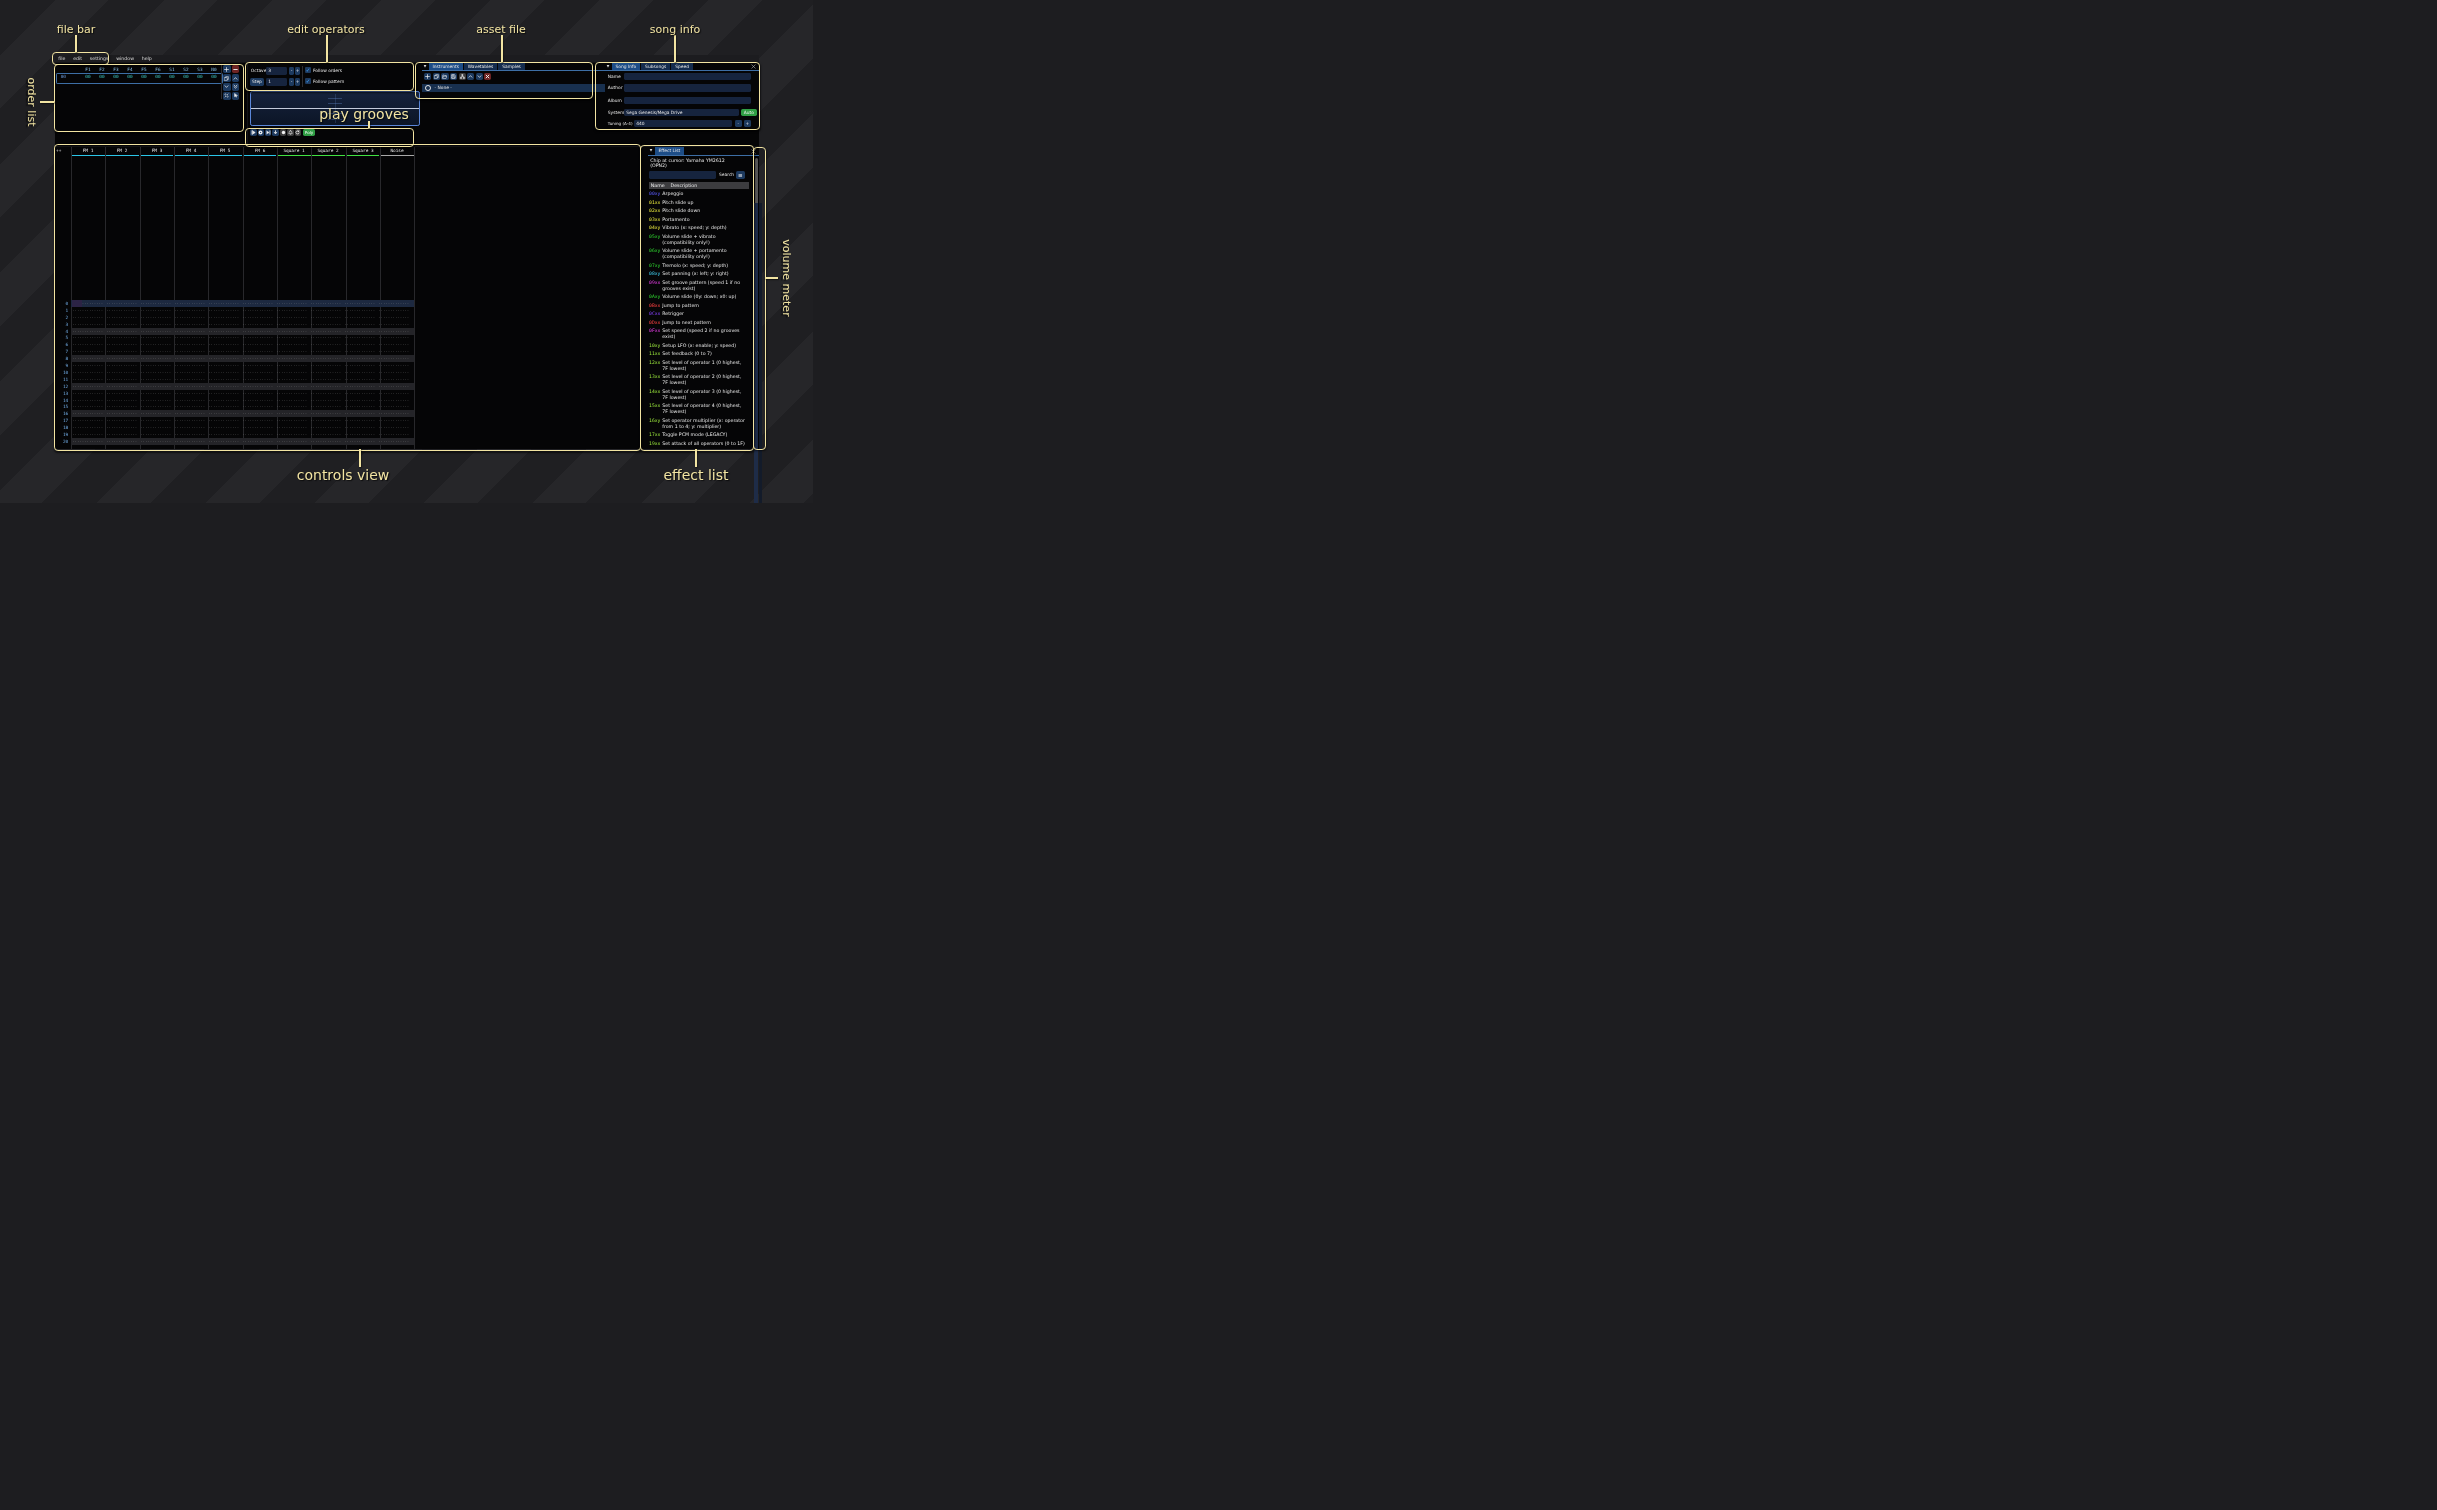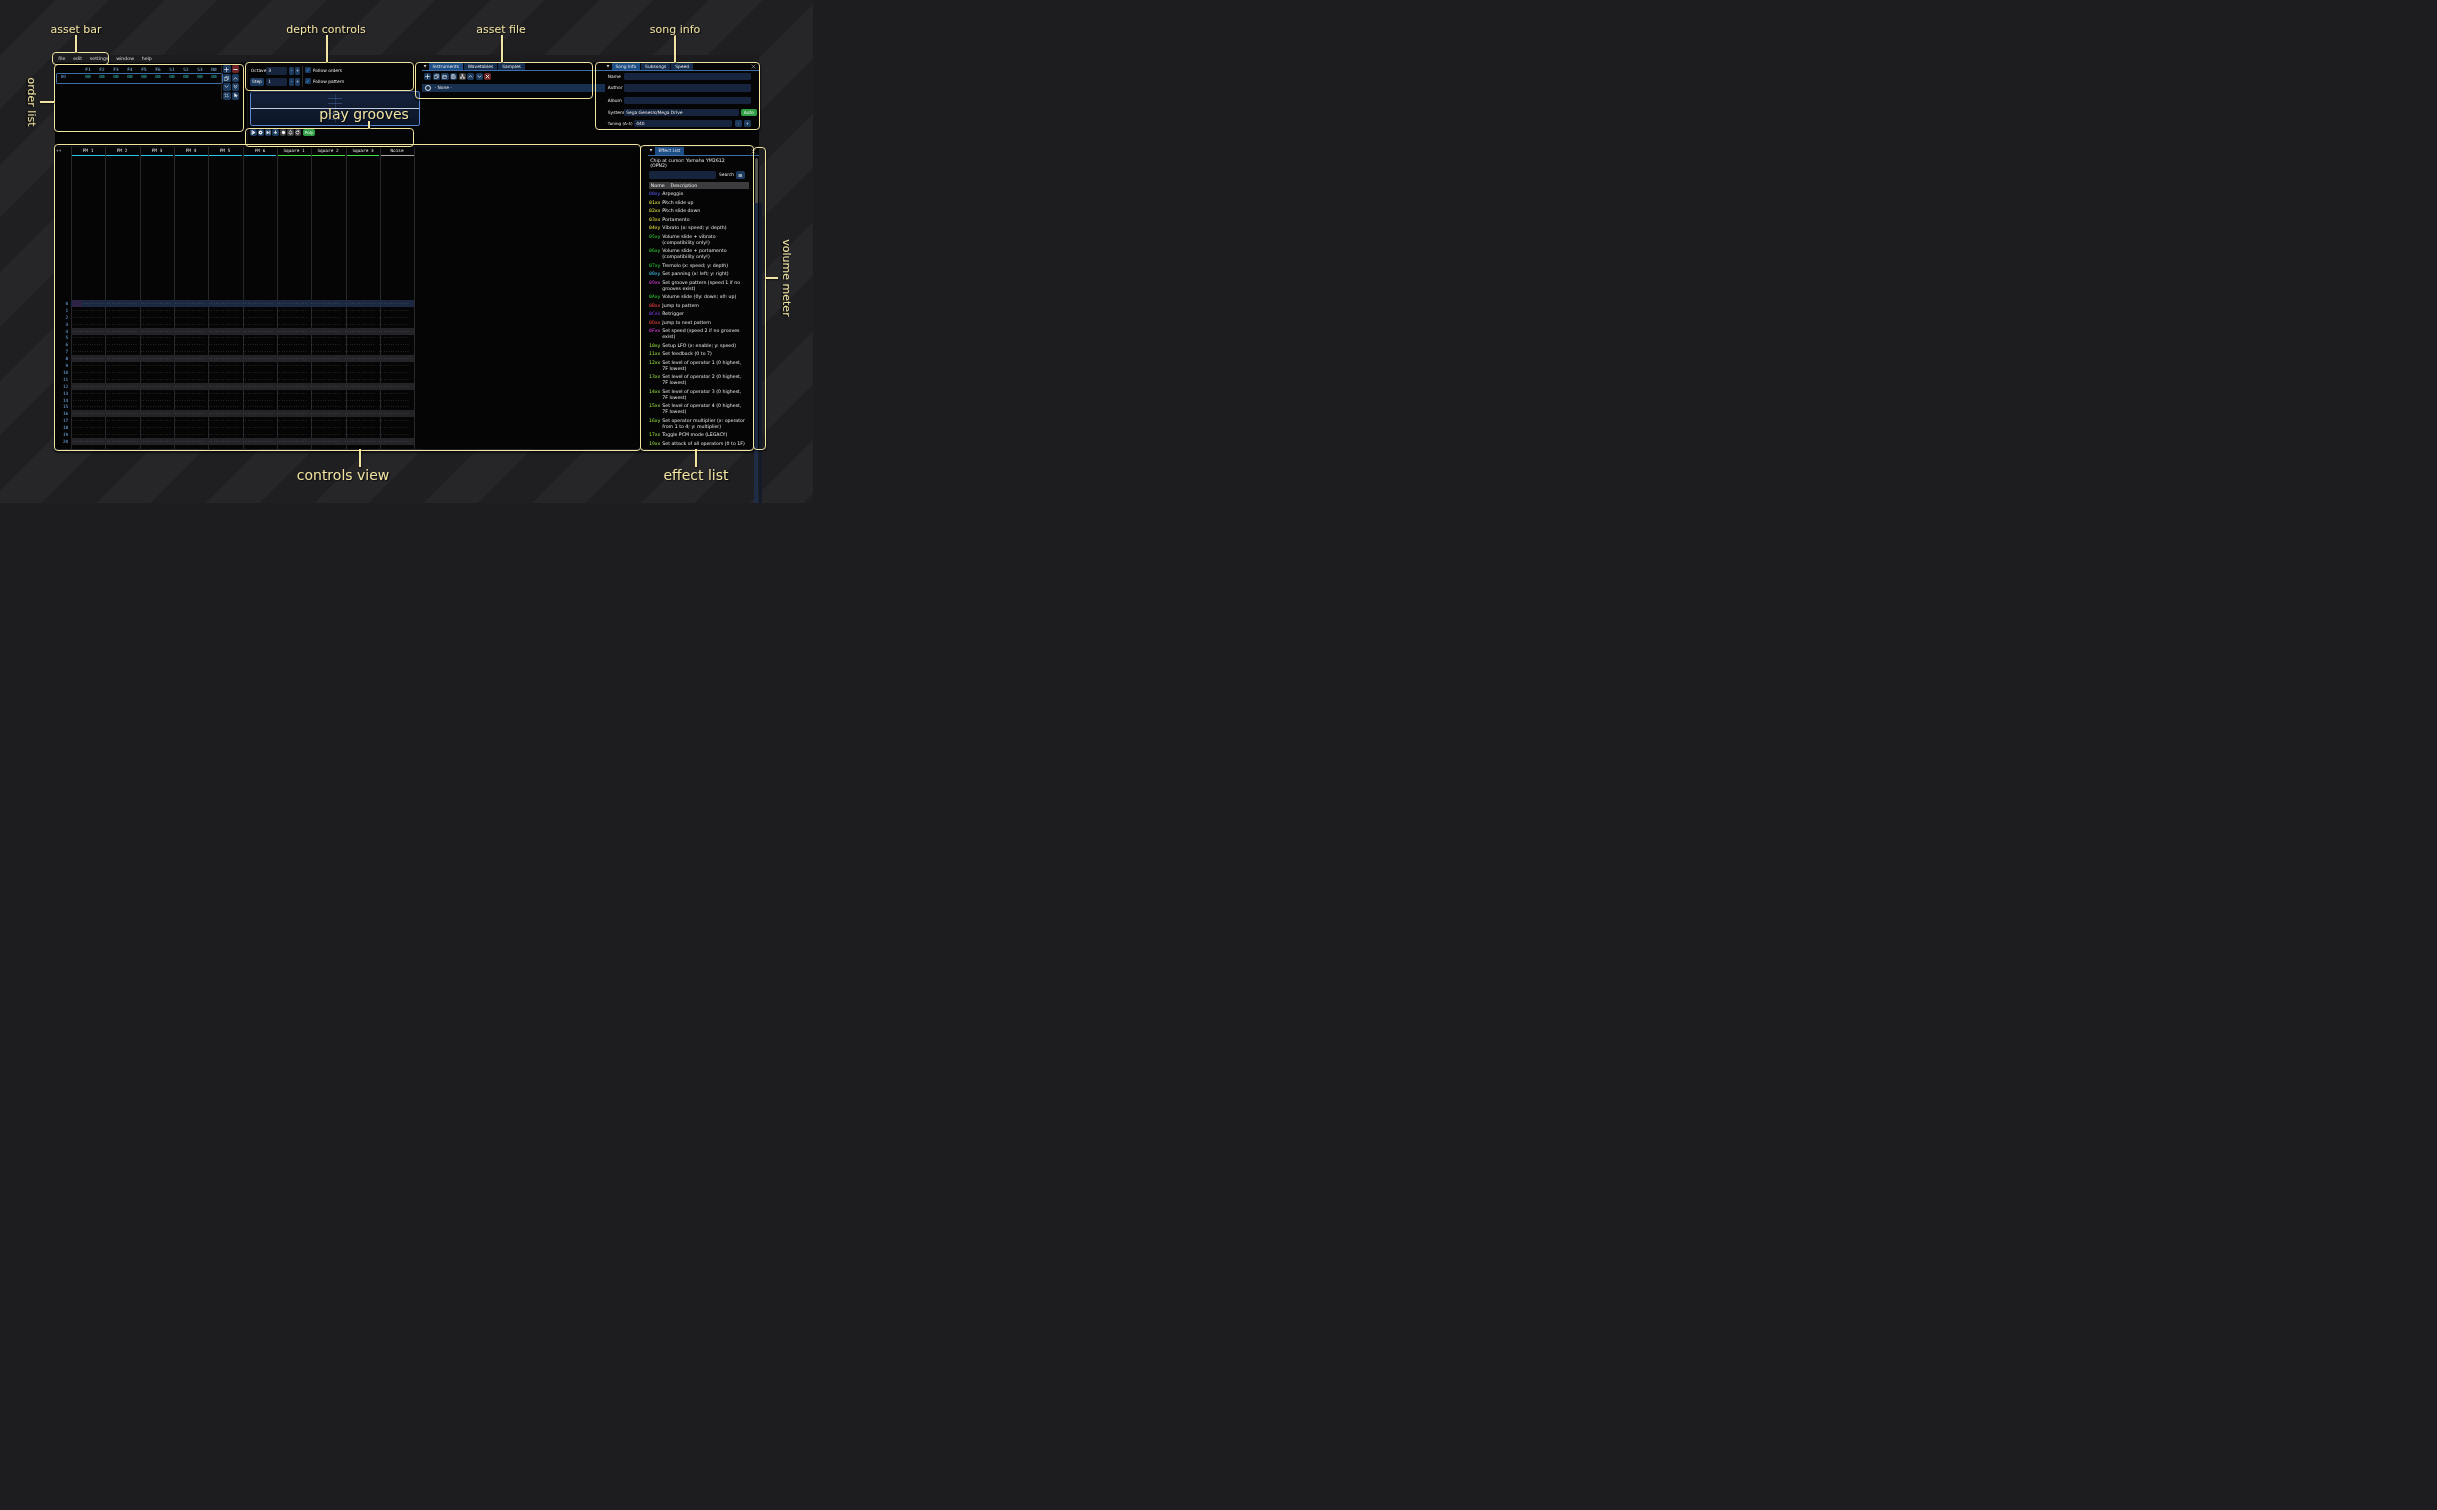--- a/index.html
+++ b/index.html
@@ -880,23 +880,23 @@
   <div class="aline" style="left:75px;top:35px;width:1.7px;height:16.6px;"></div>
   <div class="aline" style="left:40px;top:101px;width:14px;height:1.7px;"></div>
   <div class="aline" style="left:326px;top:35px;width:1.7px;height:26.5px;"></div>
   <div class="aline" style="left:368px;top:121px;width:1.7px;height:6.6px;"></div>
   <div class="aline" style="left:501px;top:35px;width:1.7px;height:26.5px;"></div>
   <div class="aline" style="left:674px;top:35px;width:1.7px;height:26.5px;"></div>
   <div class="aline" style="left:359px;top:449px;width:1.7px;height:17.7px;"></div>
   <div class="aline" style="left:695px;top:449px;width:1.7px;height:17.7px;"></div>
   <div class="aline" style="left:765px;top:277px;width:12.7px;height:1.7px;"></div>
 
-  <div class="albl" style="left:76px;top:29px;">asset bar</div>
+  <div class="albl" style="left:76px;top:29px;">file bar</div>
   <div class="albl rot" style="left:31px;top:102px;">order list</div>
-  <div class="albl" style="left:326px;top:29px;">depth controls</div>
+  <div class="albl" style="left:326px;top:29px;">edit operators</div>
   <div class="albl big" style="left:364px;top:114px;">play grooves</div>
   <div class="albl" style="left:501px;top:29px;">asset file</div>
   <div class="albl" style="left:675px;top:29px;">song info</div>
   <div class="albl big" style="left:343px;top:475px;">controls view</div>
   <div class="albl big" style="left:696px;top:475px;">effect list</div>
   <div class="albl rot" style="left:786px;top:278px;">volume meter</div>
 </div>
 
 
 </body></html>

